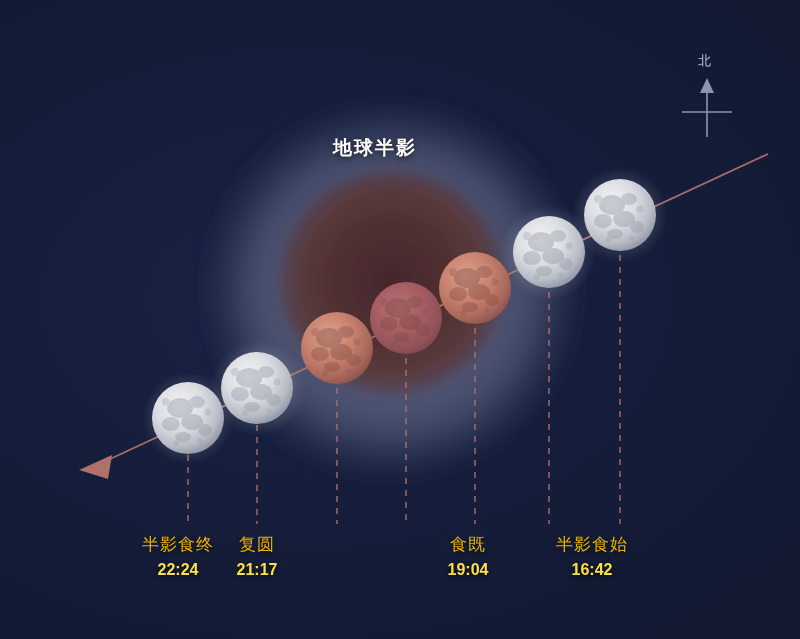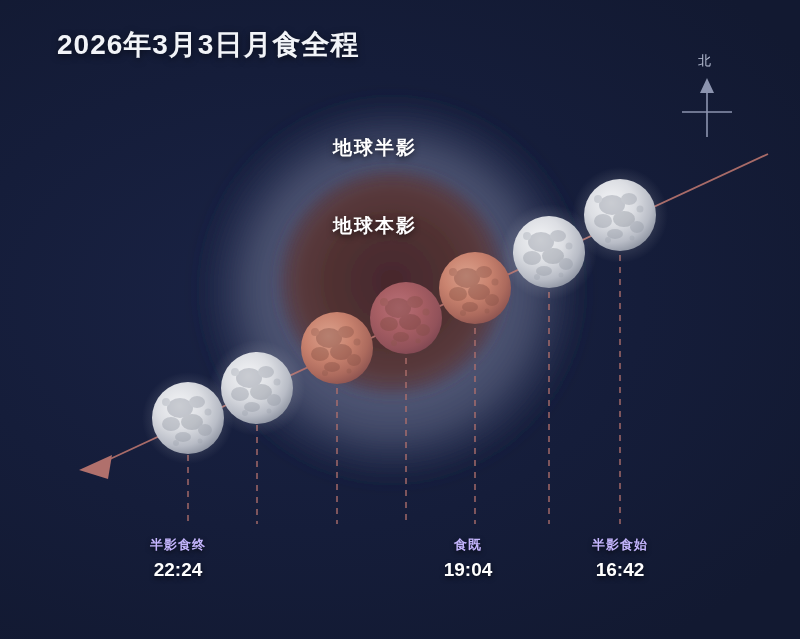--- a/index.html
+++ b/index.html
@@ -37,26 +37,26 @@
     font-size:13px;color:#b9c0d6;letter-spacing:1px;
   }
   .phase-labels{
     position:absolute;left:0;top:533px;width:800px;height:70px;
   }
   .phase{
     position:absolute;text-align:center;white-space:nowrap;
     transform:translateX(-50%);
   }
   .phase .nm{
-    display:block;font-size:13px;font-weight:bold;color:#c4b5fd;
+    display:block;font-size:17px;font-weight:normal;color:#eab308;
     letter-spacing:1px;line-height:24px;
     text-shadow:0 2px 5px rgba(0,0,0,.6);
   }
   .phase .tm{
-    display:block;font-size:19px;font-weight:bold;color:#ffffff;
+    display:block;font-size:16px;font-weight:bold;color:#fde047;
     letter-spacing:0px;line-height:26px;
     text-shadow:0 2px 5px rgba(0,0,0,.6);
   }
 </style>
 </head>
 <body>
 
 <div id="stage">
   <div id="bg"></div>
 
@@ -196,34 +196,36 @@
       <use href="#craters-grey" x="188" y="418"></use>
     </g>
 
     <g stroke="#9aa2bd" stroke-width="1.6" fill="none" opacity="0.9">
       <line x1="707" y1="83" x2="707" y2="137"></line>
       <line x1="682" y1="112" x2="732" y2="112"></line>
       <polygon points="707,78 700,93 714,93" fill="#9aa2bd" stroke="none"></polygon>
     </g>
   </svg>
 
-  <div class="title">2026年3月3日月食全程</div>
 
   <div class="shadow-label" id="lbl-penumbra">地球半影</div>
-  <div class="shadow-label" id="lbl-umbra">地球本影</div>
 
   <div class="north-text">北</div>
 
   <div class="phase-labels" id="phase-labels">
       <div class="phase" style="left: 178px;">
         <span class="nm">半影食终</span>
         <span class="tm">22:24</span>
       </div>
+      <div class="phase" style="left: 257px;">
+        <span class="nm">复圆</span>
+        <span class="tm">21:17</span>
+      </div>
       <div class="phase" style="left: 468px;">
         <span class="nm">食既</span>
         <span class="tm">19:04</span>
       </div>
-      <div class="phase" style="left: 620px;">
+      <div class="phase" style="left: 592px;">
         <span class="nm">半影食始</span>
         <span class="tm">16:42</span>
       </div>
     </div>
 </div>
 
 </body></html>

